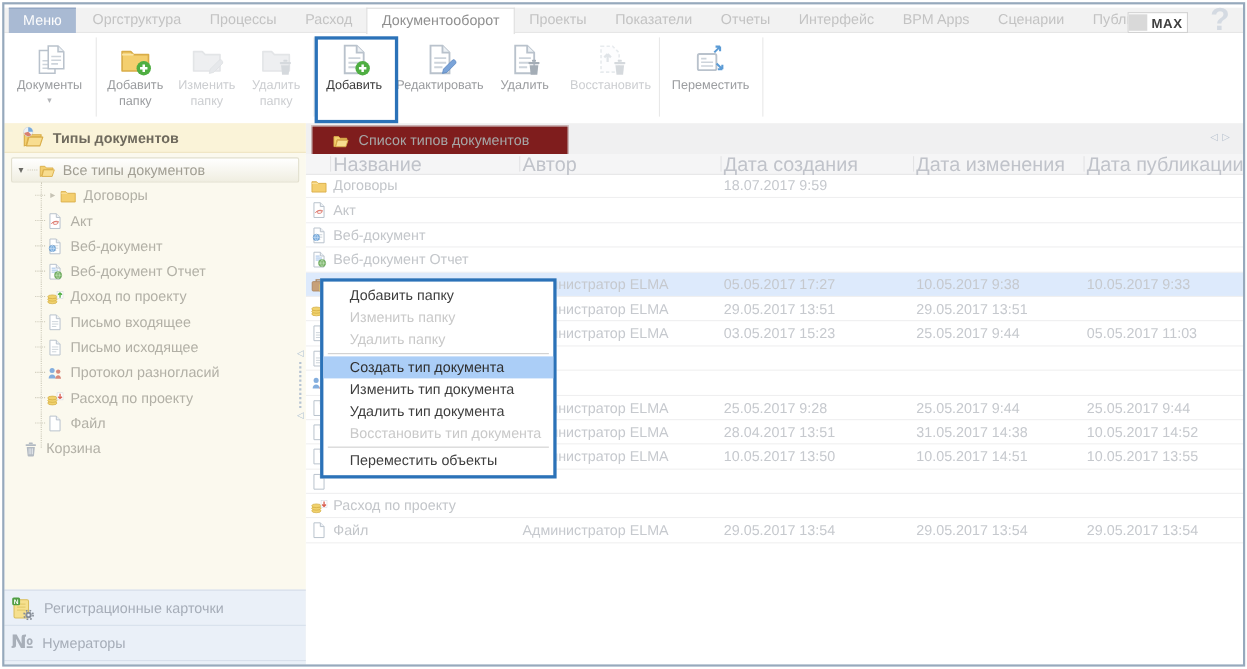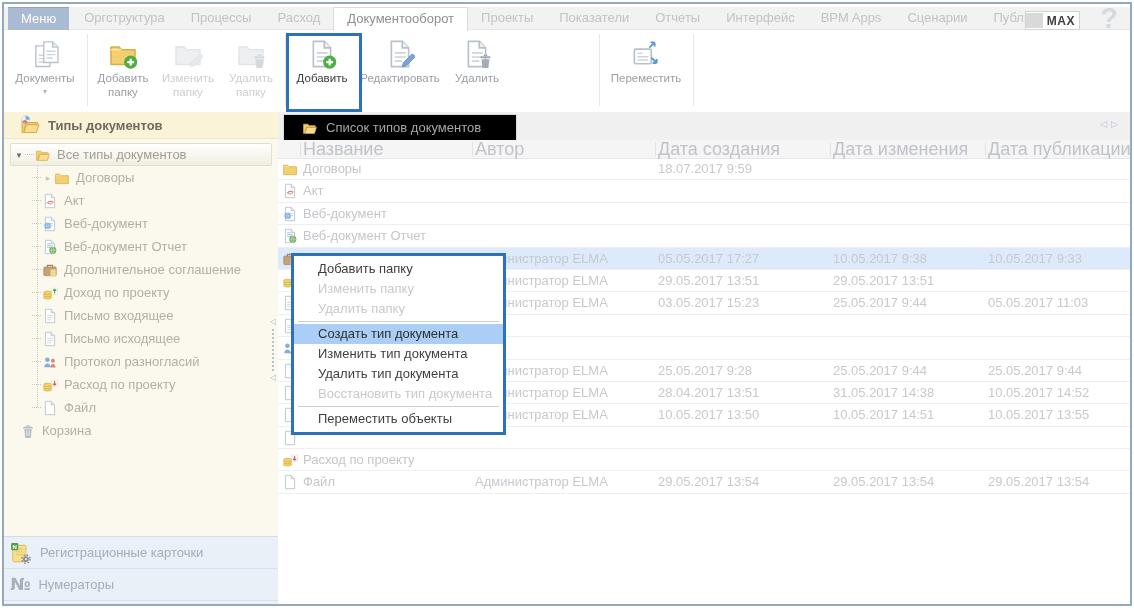--- a/index.html
+++ b/index.html
@@ -54,21 +54,21 @@
   .band .ico { margin-left:6px; }
   .band .lbl { margin-left:8px; }
   .num-glyph { font-weight:bold; font-size:17px; color:#a8afb9; font-family:"DejaVu Sans",sans-serif; line-height:1; }
 
   .splitter { position:absolute; left:269px; top:318px; z-index:6; width:8px; text-align:center; color:#a9bed2; font-size:8px; line-height:1; cursor:col-resize; }
   .splitter .dots { height:42px; border-left:2px dotted #b5c3d2; width:0; margin:3px auto; }
 
   
   .main { position:absolute; left:278px; top:112px; width:852px; height:492px; background:#ffffff; }
   .mtabstrip { position:absolute; left:0; top:0; right:0; height:28px; background:#f0f0f1; border-bottom:1px solid #e0e0e0; }
-  .mtab { position:absolute; left:5px; top:2px; height:25px; width:232px; background:#000000; border:1px solid #dcdcdc; border-bottom:none; display:flex; align-items:center; }
+  .mtab { position:absolute; left:5px; top:2px; height:25px; width:232px; background:#7f1d1d; border:1px solid #dcdcdc; border-bottom:none; display:flex; align-items:center; }
   .mtab .ico { margin-left:9px; }
   .mtab-lbl { margin-left:8px; font-size:13px; color:#a6a6a6; white-space:nowrap; }
   .pager { position:absolute; right:8px; top:7px; font-size:9px; color:#b8c2cf; letter-spacing:4px; }
   .thead { position:absolute; left:0; right:0; top:28px; height:18px; background:#f5f5f6; border-bottom:1px solid #e7e7e8; }
   .thcell { position:absolute; top:0; font-size:18px; line-height:18px; color:#c0c3ca; white-space:nowrap; }
   .thsep { position:absolute; top:2px; height:14px; width:1px; background:#e3e3e4; }
   .tbody { position:absolute; left:0; right:0; top:46px; }
   .trow { height:22.4px; position:relative; border-bottom:1px solid #efeff0; box-sizing:border-box; }
   .trow.selected { background:#ddeafc; }
   .tcell { position:absolute; top:0; font-size:13px; line-height:21px; color:#c6c9ce; white-space:nowrap; }
@@ -211,20 +211,36 @@
               <g fill="#a4adb6">
                 <rect x="9.8" y="9.2" width="5.4" height="1.1" rx=".4"></rect>
                 <rect x="11.5" y="8.2" width="2" height=".9" rx=".3"></rect>
                 <path d="M10.4 10.8h4.2l-.5 4.6h-3.2z"></path>
               </g>
             </svg>
           </span>
         </div>
         <div class="tb-lbl">Удалить</div>
       </div>
+      <div class="tb-btn disabled" style="left: 509px; width: 84px;">
+        <div class="tb-ico">
+          <span class="ico">
+            <svg width="30" height="30" viewBox="0 0 16 16">
+              <path d="M3.4 1.6h5.6l3.2 3.2v9.4H3.4z" fill="#fbfcfe" stroke="#ccd3da" stroke-width=".8" stroke-dasharray="1.6 1.1"></path>
+              <path d="M6.6 9.3V5.4M6.6 5.4L5 7M6.6 5.4l1.6 1.6" stroke="#bcc5cd" stroke-width="1.1" fill="none"></path>
+              <g fill="#a4adb6">
+                <rect x="9.8" y="9.2" width="5.4" height="1.1" rx=".4"></rect>
+                <rect x="11.5" y="8.2" width="2" height=".9" rx=".3"></rect>
+                <path d="M10.4 10.8h4.2l-.5 4.6h-3.2z"></path>
+              </g>
+            </svg>
+          </span>
+        </div>
+        <div class="tb-lbl">Восстановить</div>
+      </div>
       <div class="tb-btn" style="left: 599px; width: 86px;">
         <div class="tb-ico">
           <span class="ico">
             <svg width="30" height="30" viewBox="0 0 16 16">
               <rect x="1.8" y="5.4" width="9" height="7.8" rx=".8" fill="#fff" stroke="#b9c2cc" stroke-width=".9"></rect>
               <path d="M3.4 7.6h2.6M3.4 9.4h5.8M3.4 11.2h5.8" stroke="#cdd4db" stroke-width=".8"></path>
               <path d="M9.8 4.6l2.8-2.8m0 0h-2.2m2.2 0v2.2" stroke="#5b9bd5" stroke-width="1" fill="none"></path>
               <path d="M10.9 10l2.8 2.8m0 0v-2.2m0 2.2h-2.2" stroke="#5b9bd5" stroke-width="1" fill="none"></path>
             </svg>
           </span>
@@ -305,32 +321,20 @@
           <span class="ico">
             <svg width="16" height="16" viewBox="0 0 16 16">
               <path d="M3.4 1.3h5.8l3.4 3.4v10H3.4z" fill="#fff" stroke="#b9c2cc" stroke-width=".9"></path>
               <path d="M9.2 1.3v3.4h3.4" fill="#edf1f5" stroke="#b9c2cc" stroke-width=".9"></path>
               <path d="M5 4.8h3.6M5 6.6h5.8M5 8.4h5.8" stroke="#9fc0e8" stroke-width=".9"></path>
               <circle cx="10.8" cy="11.2" r="3.3" fill="#7cb56b" stroke="#5d9e4e" stroke-width=".5"></circle>
               <path d="M7.500000000000001 11.2h6.6M10.8 7.8999999999999995a4.784999999999999 4.784999999999999 0 010 6.6M10.8 7.8999999999999995a4.784999999999999 4.784999999999999 0 000 6.6" stroke="#d4ead0" stroke-width=".5" fill="none"></path>
             </svg>
           </span>
           <span class="lbl">Веб-документ Отчет</span>
-        </div>
-        <div class="titem child">
-          <span class="hdots"></span>
-          <span class="ico">
-            <svg width="16" height="16" viewBox="0 0 16 16">
-              <path d="M5.4 5V3.4h5.2V5" fill="none" stroke="#a8815a" stroke-width="1.1"></path>
-              <rect x="1.8" y="5" width="12.4" height="8.6" rx="1" fill="#c7a078" stroke="#a8815a" stroke-width=".7"></rect>
-              <rect x="8.6" y="7.4" width="5.2" height="6.6" rx=".5" fill="#f7e9ad" stroke="#d3b860" stroke-width=".6"></rect>
-              <path d="M9.8 9h2.8M9.8 10.6h2.8M9.8 12.2h2" stroke="#d3b860" stroke-width=".6"></path>
-            </svg>
-          </span>
-          <span class="lbl">Дополнительное соглашение</span>
         </div>
         <div class="titem child">
           <span class="hdots"></span>
           <span class="ico">
             <svg width="16" height="16" viewBox="0 0 16 16">
               <g fill="#f1d26d" stroke="#cfa93f" stroke-width=".6">
                 <ellipse cx="5.6" cy="12.4" rx="4.2" ry="1.7"></ellipse>
                 <ellipse cx="5.6" cy="10.1" rx="4.2" ry="1.7"></ellipse>
                 <ellipse cx="5.6" cy="7.8" rx="4.2" ry="1.7"></ellipse>
               </g>

